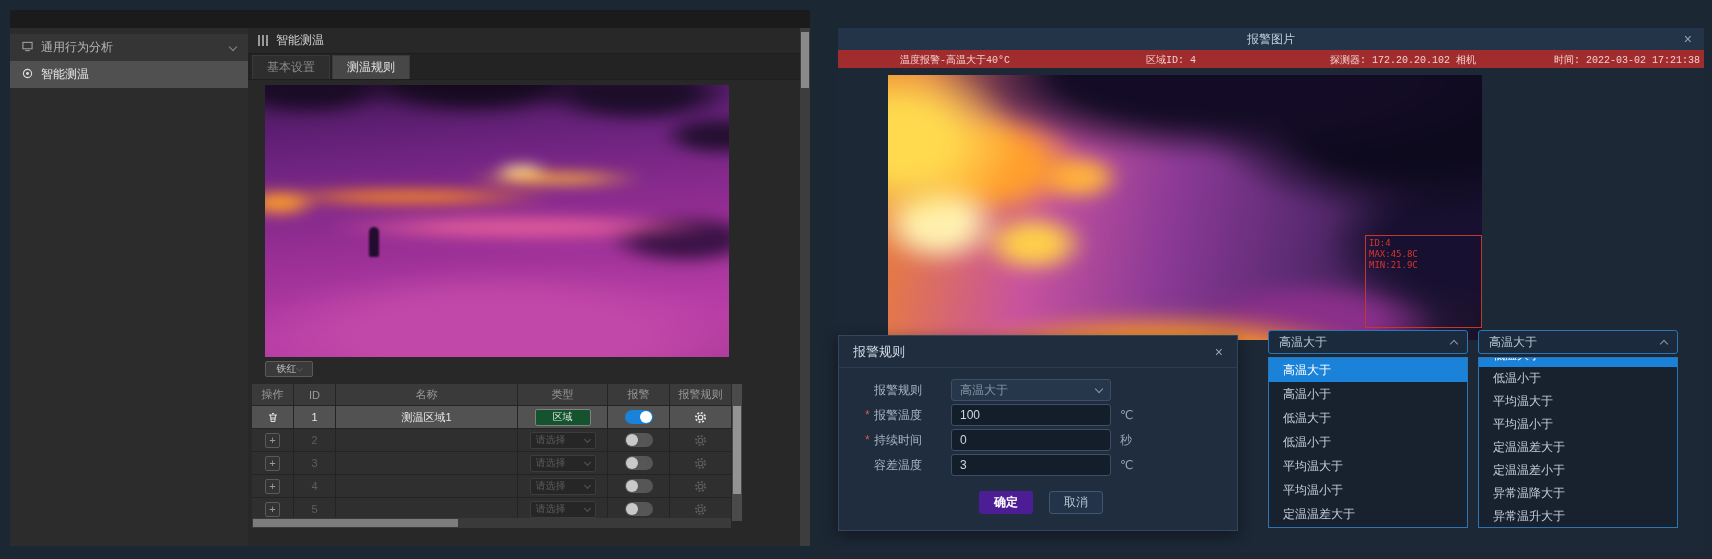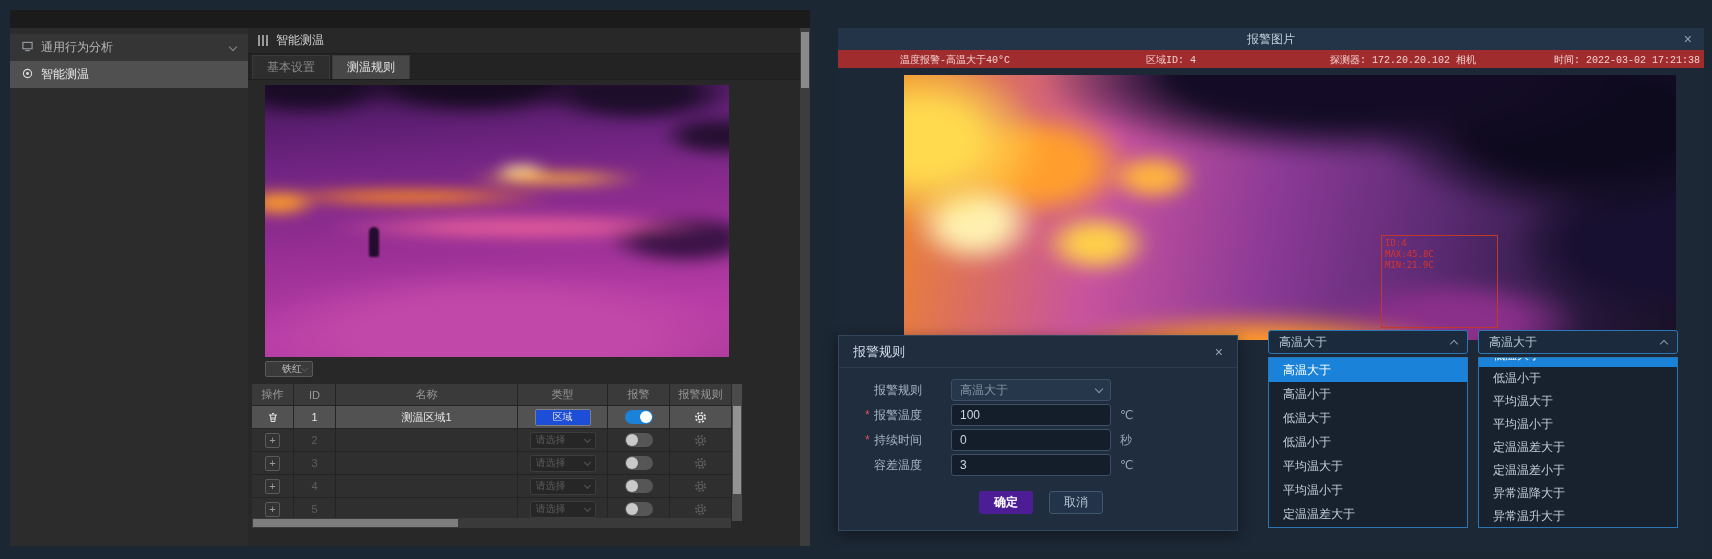--- a/index.html
+++ b/index.html
@@ -50,35 +50,35 @@
       radial-gradient(30px 10px at 55% 34%, #ffe9a8 35%, transparent 100%),
       radial-gradient(200px 14px at 55% 52%, #e05a9a 40%, transparent 100%),
       radial-gradient(80px 26px at 88% 56%, #3a1246 55%, transparent 100%),
       radial-gradient(260px 70px at 50% 88%, #c148a8 55%, transparent 100%),
       linear-gradient(175deg, #3c1452 0%, #6d2380 28%, #9a2f96 56%, #b83da6 80%, #a83898 100%); }
   .ta-person { position:absolute; left:104px; top:142px; width:10px; height:30px;
                background:#230c2e; border-radius:5px 5px 2px 2px; filter:blur(1px); }
 
   .palette { position:absolute; left:17px; top:333px; width:48px; height:16px;
              background:#3a3a3a; border:1px solid #5a5a5a; border-radius:2px;
-             display:flex; align-items:center; justify-content:flex-end;
+             display:flex; align-items:center; justify-content:center;
              padding:0 5px; font-size:10px; color:#c0c0c0; cursor:pointer; }
 
   .rtable { position:absolute; left:4px; top:356px; width:479px; font-size:11px; color:#b9b9b9;text-align:center; }
   .trow { display:flex; height:23px; background:#2f2f2f; border-bottom:1px solid #242424; }
   .trow.thead { height:22px; background:#3a3a3a; color:#9a9a9a; }
   .trow.selected { background:#525252; color:#e8e8e8; }
   .trow.dim { color:#5e5e5e; }
   .c { display:flex; align-items:center; justify-content:center;
        border-right:1px solid #242424; overflow:hidden; }
   .c-op{width:42px} .c-id{width:42px} .c-name{width:182px}
   .c-type{width:90px} .c-alarm{width:62px} .c-rule{flex:1; border-right:none;}
   .icon-btn { color:#e8e8e8; display:flex; cursor:pointer; }
   .trow.dim .icon-btn { color:#5e5e5e; }
-  .type-btn { min-width:56px; height:17px; border:1px solid #808080; background:#1d4ed8;
+  .type-btn { min-width:56px; height:17px; border:1px solid #808080; background:#14532d;
               color:#e0e0e0; display:flex; align-items:center; justify-content:center;
               font-size:10px; border-radius:2px; padding:0 6px; cursor:pointer; }
   .type-sel { min-width:66px; height:17px; border:1px solid #3c3c3c; background:#262626;
               color:#5c5c5c; display:flex; align-items:center; justify-content:space-between;
               font-size:10px; border-radius:2px; padding:0 5px; }
   .plus-btn { width:15px; height:15px; border:1px solid #5a5a5a; background:#333;
               color:#9a9a9a; display:flex; align-items:center; justify-content:center;
               font-size:11px; border-radius:2px; cursor:pointer; }
   .toggle { width:28px; height:14px; border-radius:7px; background:#565656;
             position:relative; display:inline-block; cursor:pointer; }
@@ -94,21 +94,21 @@
   .vscroll { position:absolute; right:0; top:18px; width:10px; bottom:0; background:#3d3d3d; }
   .vscroll i { display:block; width:8px; height:56px; margin:4px auto 0; background:#8a8a8a; }
 
   
   .rwin { position:absolute; left:838px; top:8px; width:866px; height:524px; background:#1c2836;margin-top:20px; }
   .rtitle { position:relative; height:22px; background:#233448; display:flex;
             align-items:center; justify-content:center; font-size:12px; color:#c2cedc; }
   .rtitle .close { position:absolute; right:12px; top:4px; }
   .redbar { position:relative; height:18px; background:#a02c2e; font-size:10px; color:#f4d0d0;font-family:Liberation Mono, monospace; }
   .redbar span { position:absolute; top:3px; white-space:nowrap; }
-  .thermal-b { position:absolute; left:66px; top:47px; width:772px; height:265px;
+  .thermal-b { position:absolute; left:50px; top:47px; width:594px; height:265px;
                overflow:hidden; background:#6d2f86; }
   .tb-blur { position:absolute; inset:-18px; filter:blur(8px); background:
       radial-gradient(120px 85px at 5% 28%, #ffd94e 40%, transparent 100%),
       radial-gradient(65px 45px at 11% 55%, #fff0b0 40%, transparent 100%),
       radial-gradient(95px 55px at 19% 36%, #ff9e2e 50%, transparent 100%),
       radial-gradient(55px 32px at 26% 62%, #ffcf4a 40%, transparent 100%),
       radial-gradient(45px 25px at 33% 40%, #ffb240 45%, transparent 100%),
       radial-gradient(230px 55px at 46% 102%, #ff9a28 50%, transparent 100%),
       radial-gradient(300px 85px at 56% 6%, #140c26 55%, transparent 100%),
       radial-gradient(210px 95px at 86% 22%, #0e0a1e 55%, transparent 100%),

